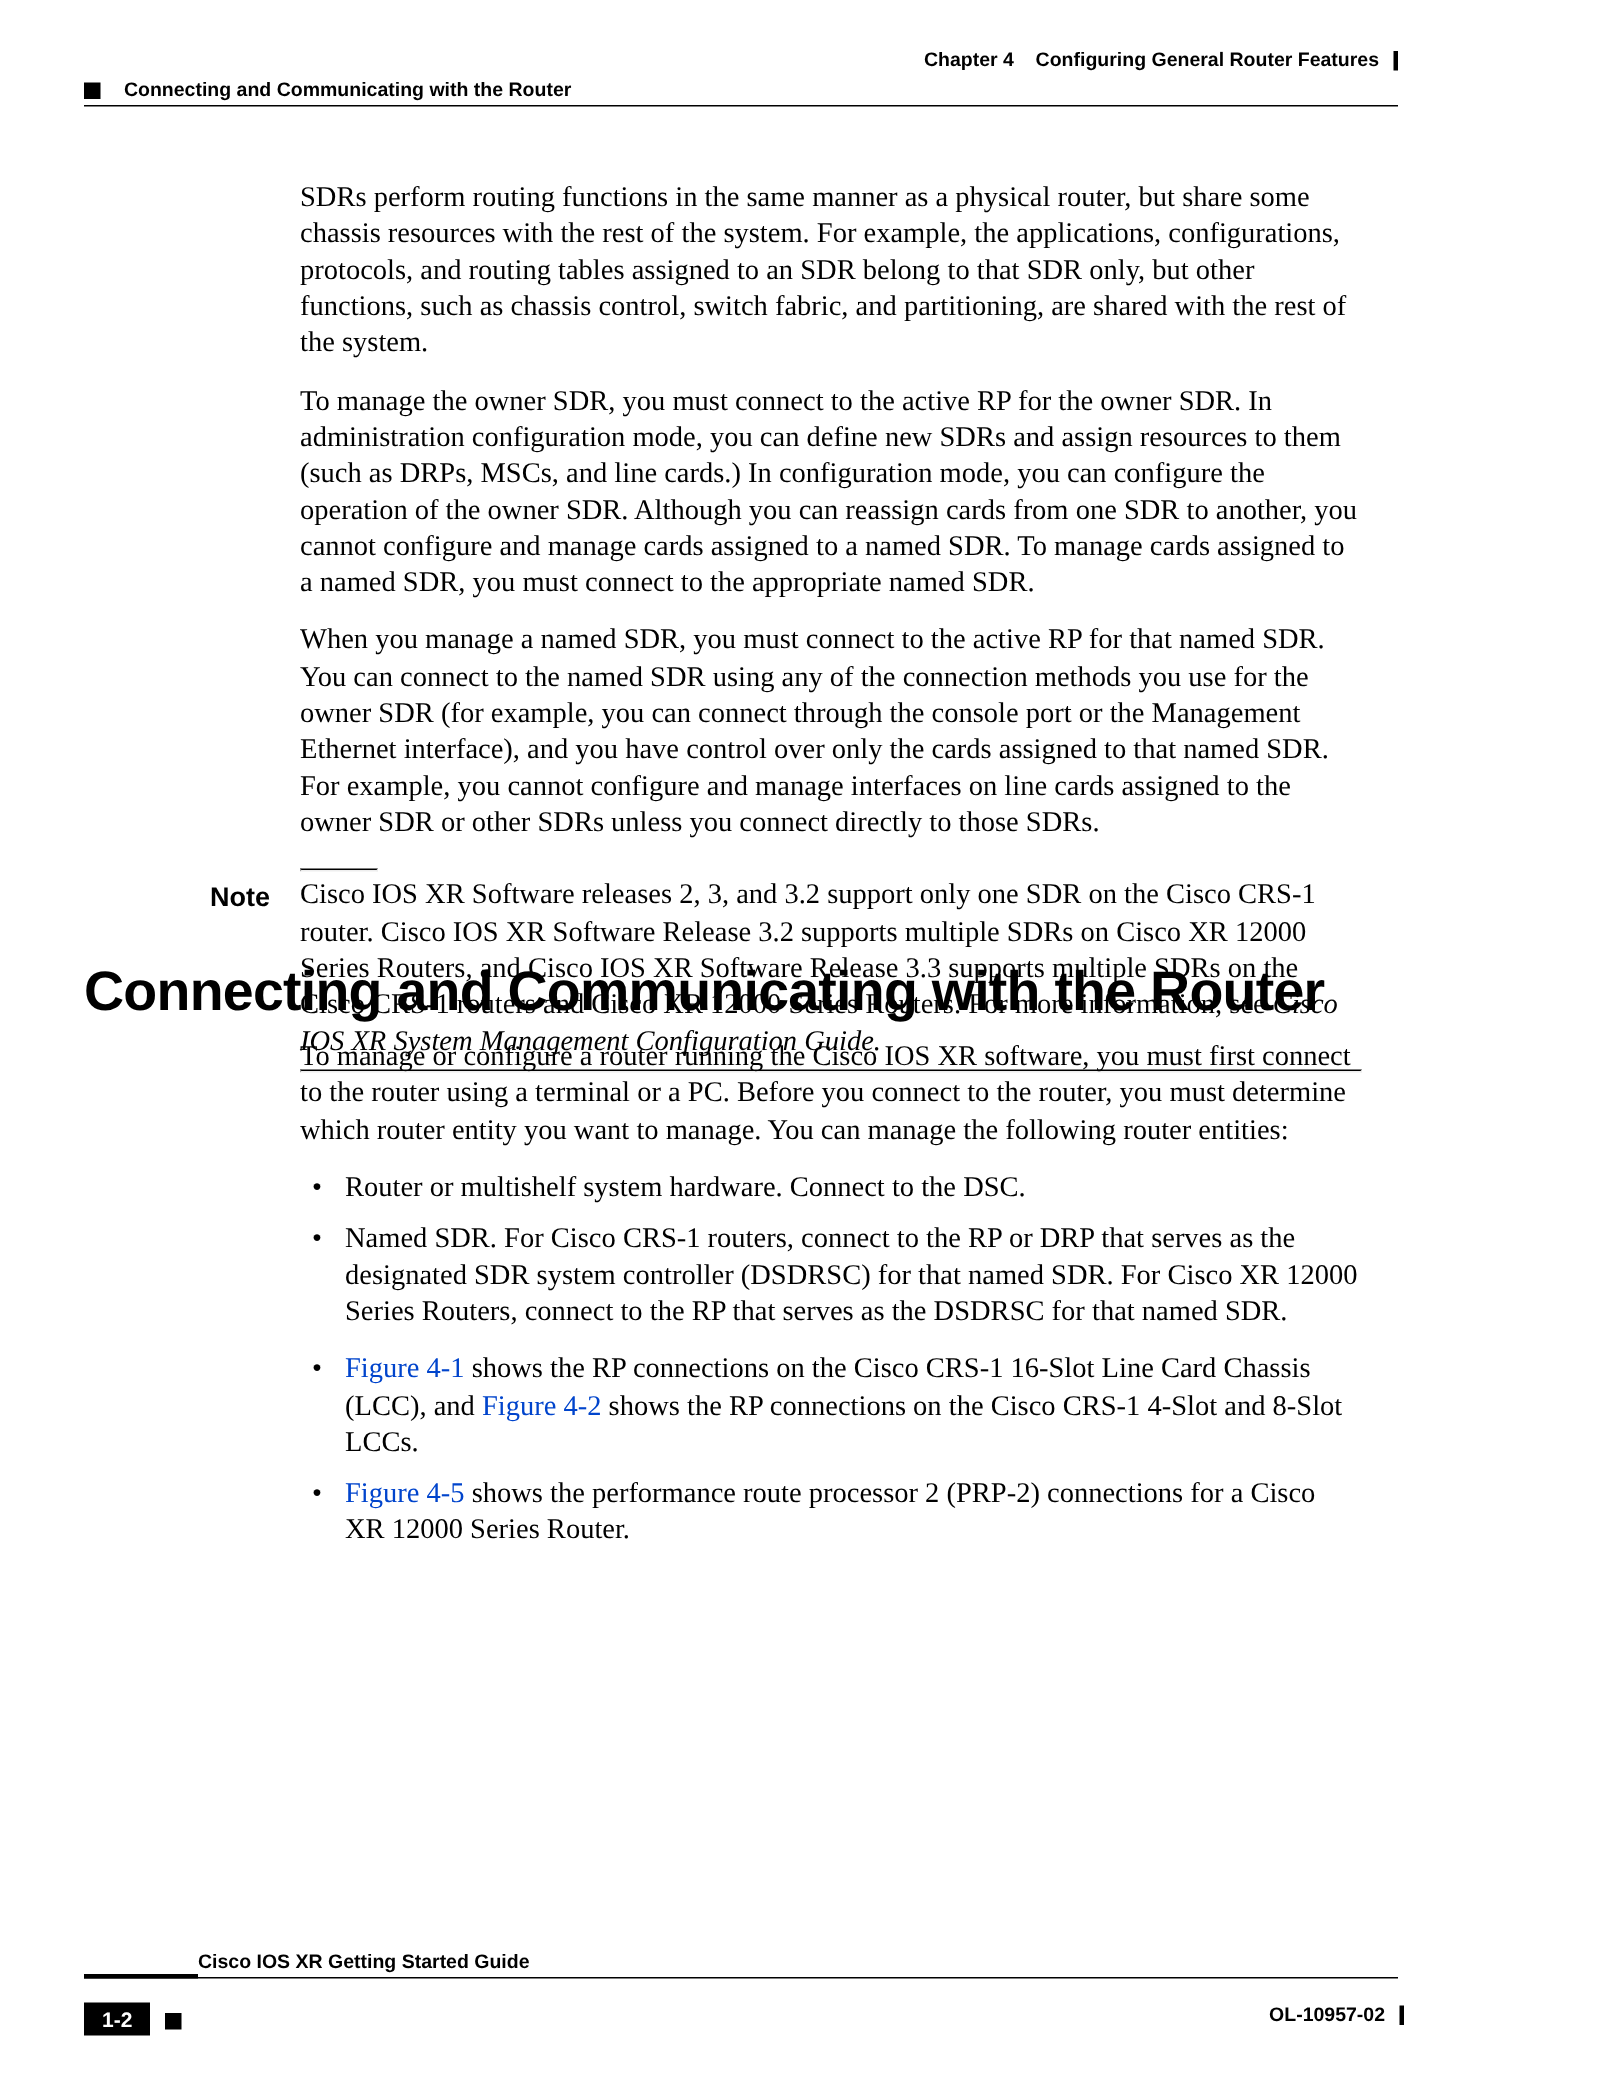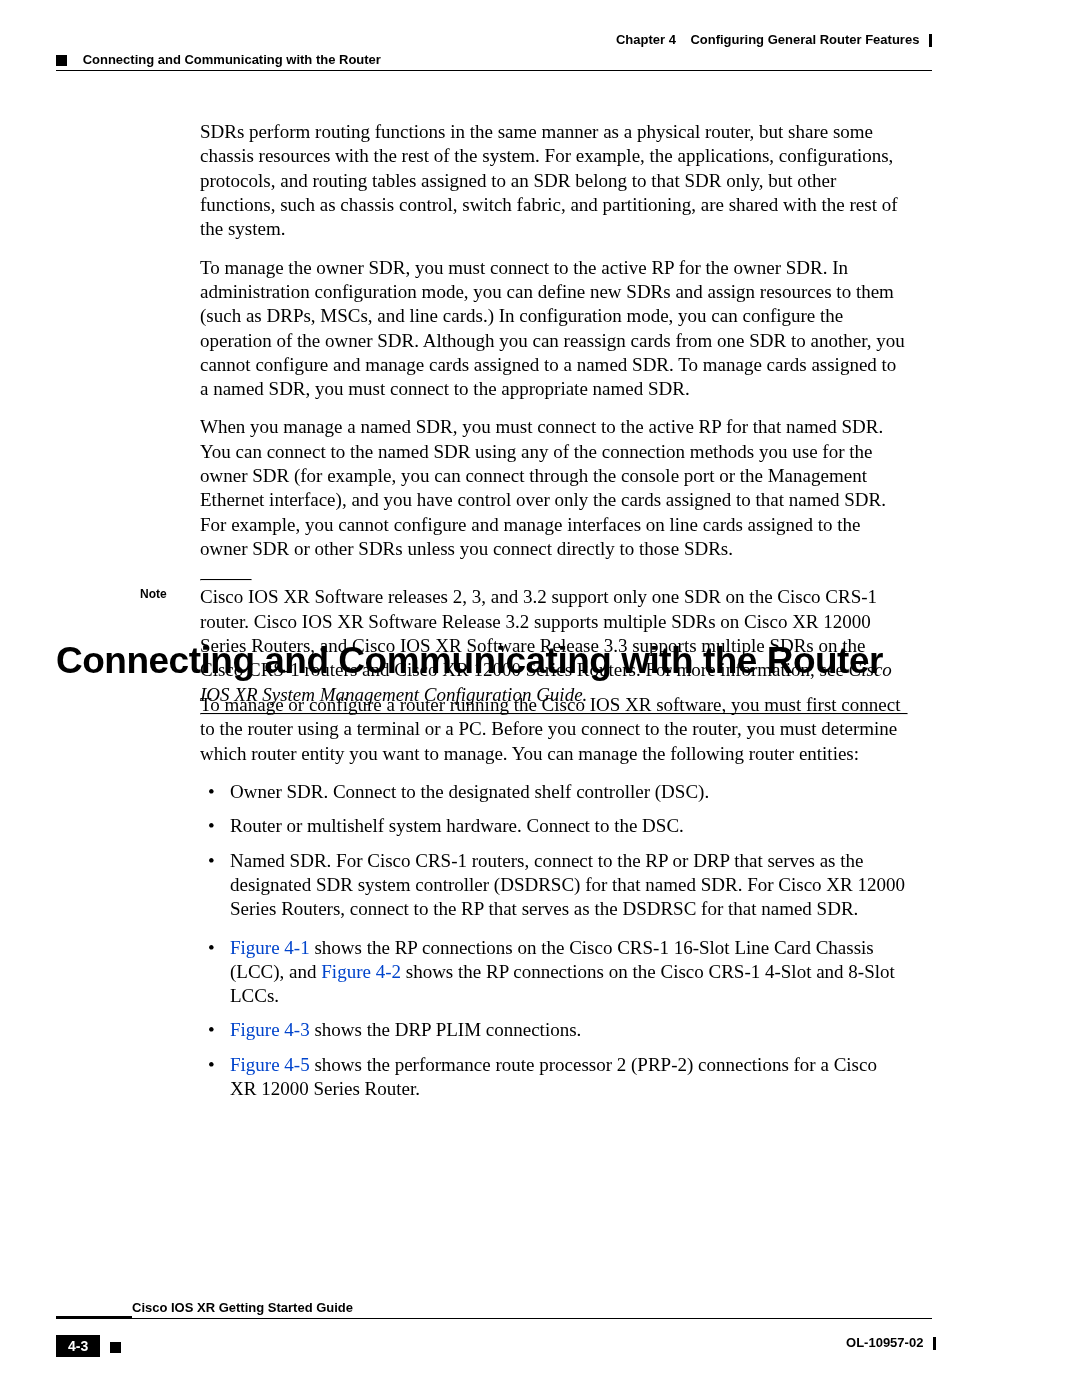--- a/index.html
+++ b/index.html
@@ -37,21 +37,21 @@
     position:absolute;top:120px;left:200px;right:80px;
     font-size:19px;line-height:1.28;
   }
   .content p{margin:0 0 14px 0;}
 
   .note-rule{border-top:1px solid #000;margin:0;}
   .note-top{width:50px;margin-top:18px;}
   .note-block{display:flex;margin-top:4px;}
   .note-label{
     width:60px;flex:none;
-    font-family:Arial,Helvetica,sans-serif;font-weight:bold;font-size:12px;
+    font-family:Arial,Helvetica,sans-serif;font-weight:bold;font-size:18px;
     margin-left:-60px;text-align:left;padding-top:2px;
   }
   .note-body{flex:1;}
   .note-body .ital{font-style:italic;text-align:center;}
   .note-bottom{margin-top:6px;margin-bottom:20px;}
 
   .heading{
     position:absolute;left:56px;right:80px;
     font-family:Arial,Helvetica,sans-serif;font-weight:bold;
     font-size:37px;color:#000;letter-spacing:-0.5px;
@@ -128,42 +128,38 @@
       </div>
     </div>
     <hr class="note-rule note-bottom">
   </div>
 
   <div class="heading" style="top:640px;">Connecting and Communicating with the Router</div>
 
   <div class="section2" style="top:693px;">
     <p>To manage or configure a router running the Cisco IOS XR software, you must first connect to the router using a terminal or a PC. Before you connect to the router, you must determine which router entity you want to manage. You can manage the following router entities:</p>
     <ul class="bullets">
-      <li>Owner SDR. Connect to the designated shelf controller (DSC).</li>
       <li>Router or multishelf system hardware. Connect to the DSC.</li>
       <li>Named SDR. For Cisco CRS-1 routers, connect to the RP or DRP that serves as the designated SDR system controller (DSDRSC) for that named SDR. For Cisco XR 12000 Series Routers, connect to the RP that serves as the DSDRSC for that named SDR.</li>
     </ul>
     <ul class="bullets">
       <li>
         <span class="link">Figure 4-1</span><span> shows the RP connections on the Cisco CRS-1 16-Slot Line Card Chassis (LCC), and </span><span class="link">Figure 4-2</span><span> shows the RP connections on the Cisco CRS-1 4-Slot and 8-Slot LCCs.</span>
-      </li>
-      <li>
-        <span class="link">Figure 4-3</span><span> shows the DRP PLIM connections.</span>
       </li>
       <li>
         <span class="link">Figure 4-5</span><span> shows the performance route processor 2 (PRP-2) connections for a Cisco XR 12000 Series Router.</span>
       </li>
     </ul>
   </div>
 
   <div class="footer-line"></div>
   <div class="footer-line-left"></div>
   <div class="footer footer-title">Cisco IOS XR Getting Started Guide</div>
   <div class="footer">
-    <span class="page-num">4-3</span>
+    <span class="page-num">1-2</span>
     <span class="foot-sq"></span>
     <span class="doc-num">
       <span>OL-10957-02</span>
       <span class="foot-bar"></span>
     </span>
   </div>
 
 </div>
 
 </body></html>

